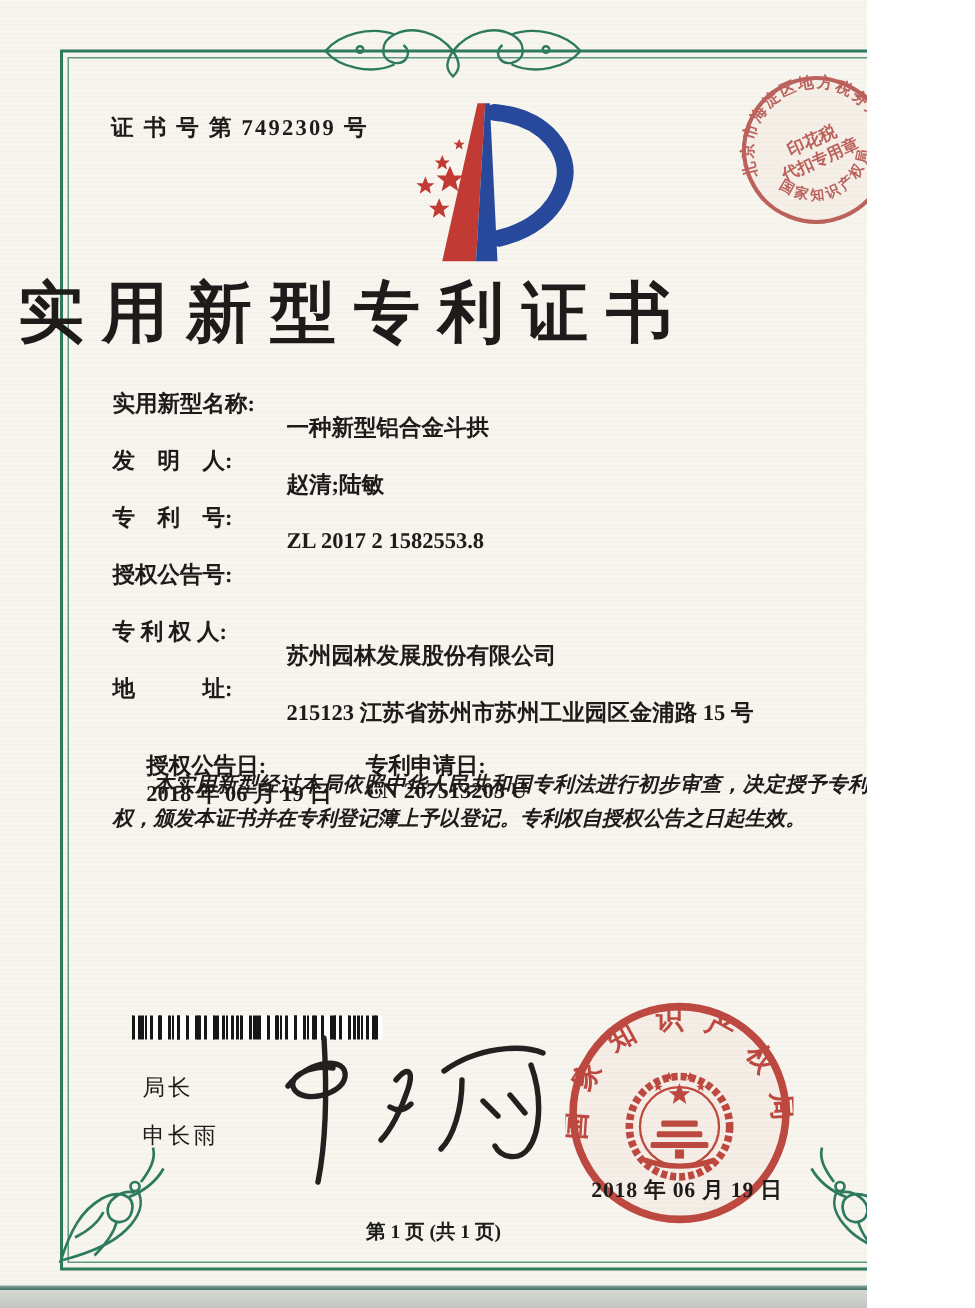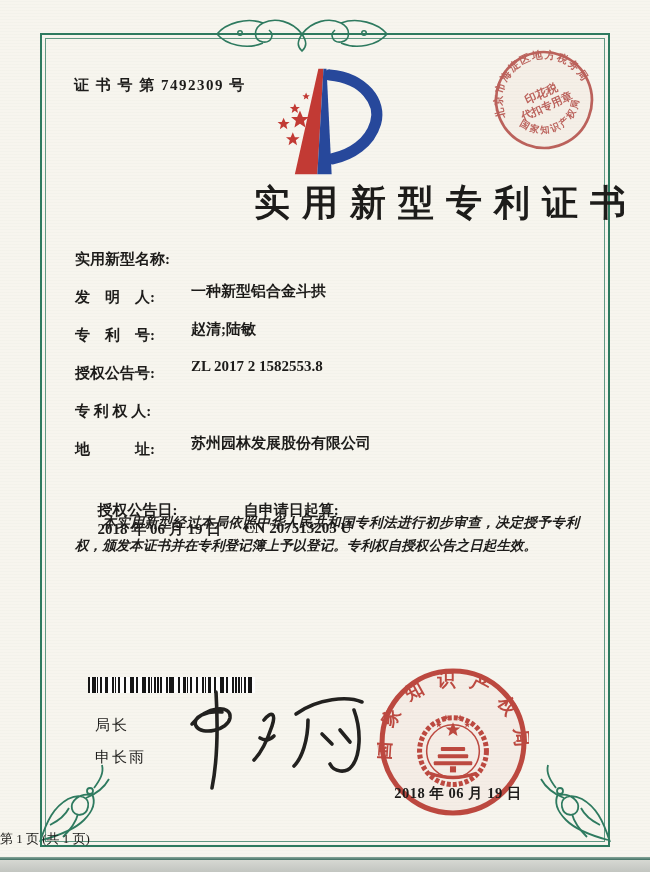--- a/index.html
+++ b/index.html
@@ -1,18 +1,18 @@
 <!DOCTYPE html>
 <html style="--paper: #f7f5ee; --ink: #1d1c1a; --border-green: #2e7a5f; --seal-red: #bf3e36; --stamp-light: #b5443f; --logo-red: #c23a34; --logo-blue: #27489b;"><head>
 <meta charset="utf-8">
 <style>
   html,body { margin:0; padding:0; background:#ffffff; }
   * { box-sizing:border-box; }
   .page {
-    position:relative; width:650px; height:872px; overflow:hidden;
+    position:relative; width:578px; height:872px; overflow:hidden;
     background: var(--paper, #f7f5ee);
     font-family:"Liberation Serif","DejaVu Serif",serif;
     color: var(--ink, #1d1c1a);
   }
   .paper-texture {
     position:absolute; inset:0; pointer-events:none;
     background: repeating-linear-gradient(0deg, rgba(110,140,120,.028) 0 1px, transparent 1px 3px);
   }
   .frame {
     position:absolute; left:40px; top:33px; width:570px; height:814px;
@@ -32,25 +32,25 @@
   .logo { position:absolute; left:256px; top:64px; width:138px; height:116px; }
   .logo .red  { fill: var(--logo-red,#c23a34); }
   .logo .blue { fill: var(--logo-blue,#27489b); }
   .logo .bowl { fill:none; stroke: var(--logo-blue,#27489b); stroke-width:11; stroke-linecap:round; }
 
   .tax-seal { position:absolute; left:492px; top:48px; width:104px; height:104px; opacity:.82; mix-blend-mode:multiply; }
   .tax-seal .ring { fill:rgba(197,90,84,0.05); stroke:var(--stamp-light,#b5443f); stroke-width:2.6; }
   .tax-seal text { fill:var(--stamp-light,#b5443f); font-family:"Liberation Serif",serif; font-weight:700; }
 
   .title {
-    position:absolute; left:0; right:12px; top:179px; text-align:right;
-    font-size:36px; font-weight:700; letter-spacing:12px; text-indent:12px;
+    position:absolute; left:0; right:0; top:179px; text-align:left;
+    font-size:44px; font-weight:700; letter-spacing:12px; text-indent:12px;
   }
   .fields { position:absolute; left:75px; top:250px; width:508px; }
-  .field-row { height:38px; display:flex; align-items:flex-start; font-size:15px; font-weight:700; }
+  .field-row { height:38px; display:flex; align-items:center; font-size:15px; font-weight:700; }
   .field-label { display:inline-block; min-width:104px; white-space:pre; }
   .field-value { margin-left:12px; white-space:pre;margin-top:32px; }
   .grant-row {
     position:absolute; left:75px; top:484px; width:508px;
     display:flex; justify-content:flex-start; font-size:15px; font-weight:700;
   }
   .grant-part { white-space:pre; }
   .grant-part .field-label { min-width:0; }
 
   .paragraphs {
@@ -81,21 +81,21 @@
   .cnipa-seal { position:absolute; left:377px; top:666px; width:152px; height:152px; opacity:.93; mix-blend-mode:multiply; }
   .cnipa-seal .ring { fill:rgba(194,60,50,0.04); stroke:var(--seal-red,#bf3e36); stroke-width:5; }
   .cnipa-seal text { fill:var(--seal-red,#bf3e36); font-family:"Liberation Serif",serif; font-weight:700; }
   .cnipa-seal .em { stroke:var(--seal-red,#bf3e36); fill:none; }
   .cnipa-seal .emf { fill:var(--seal-red,#bf3e36); stroke:none; }
 
   .seal-date {
     position:absolute; left:378px; top:784px; width:160px; text-align:center;
     font-size:14.5px; font-weight:700; letter-spacing:.5px; white-space:pre;
   }
-  .footer { position:absolute; left:0; right:0; top:830px; text-align:left; font-size:13px; white-space:pre; }
+  .footer { position:absolute; left:0; right:0; top:812px; text-align:center; font-size:13px; white-space:pre;font-weight:bold; }
   .scan-line   { position:absolute; left:0; right:0; top:857px; height:3px; background:linear-gradient(#8aa79c,#3f6f62); }
   .scan-bottom { position:absolute; left:0; right:0; top:860px; height:12px; background:linear-gradient(#d6d8d2,#c2c5c0); }
 </style>
 </head>
 <body>
 
 <div class="page">
   <div class="paper-texture"></div>
 
   <div class="frame">
@@ -185,30 +185,31 @@
     </div>
     <div class="field-row">
       <span class="field-label">授权公告号:</span>
     </div>
     <div class="field-row">
       <span class="field-label">专 利 权 人:</span>
       <span class="field-value">苏州园林发展股份有限公司</span>
     </div>
     <div class="field-row">
       <span class="field-label">地　　　址:</span>
+      <span class="field-value">215123 江苏省苏州市苏州工业园区金浦路 15 号</span>
     </div>
   </div>
 
   <div class="grant-row">
     <span class="grant-part">
       <span class="field-label">授权公告日:</span><span> </span>
       <span>2018 年 06 月 19 日</span>
     </span>
     <span class="grant-part">
-      <span class="field-label">自申请日起算:</span><span> </span>
+      <span class="field-label">专利申请日:</span><span> </span>
       <span>CN 207513203 U</span>
     </span>
   </div>
 
   <div class="paragraphs">
     <p>本实用新型经过本局依照中华人民共和国专利法进行初步审查，决定授予专利权，颁发本证书并在专利登记簿上予以登记。专利权自授权公告之日起生效。</p>
   </div>
 
   <div class="barcode"></div>
 

